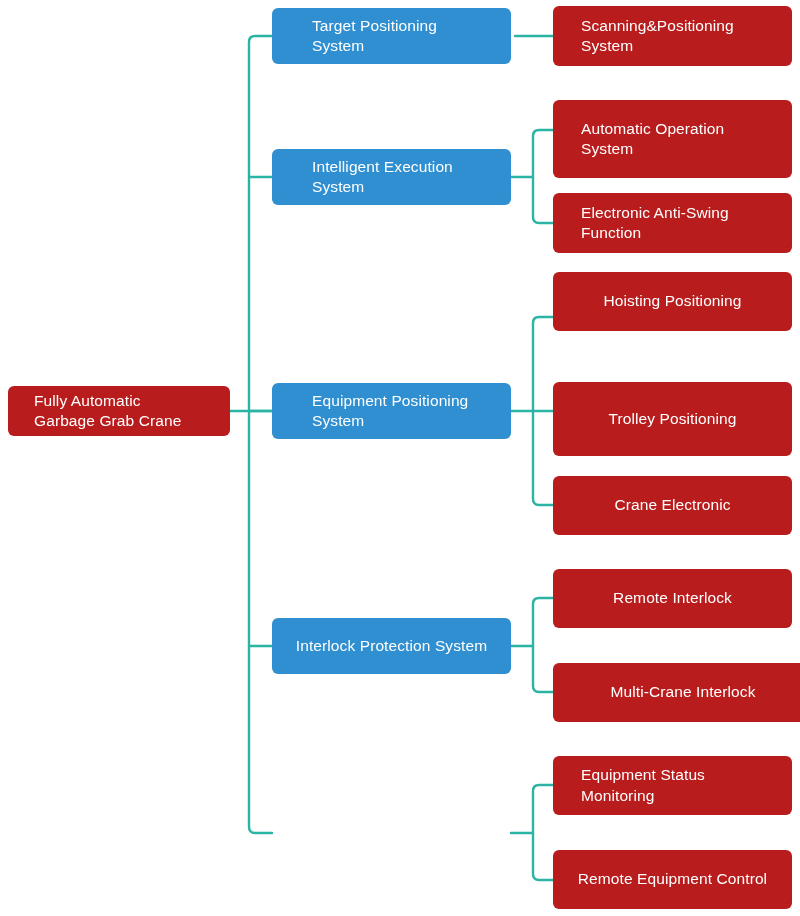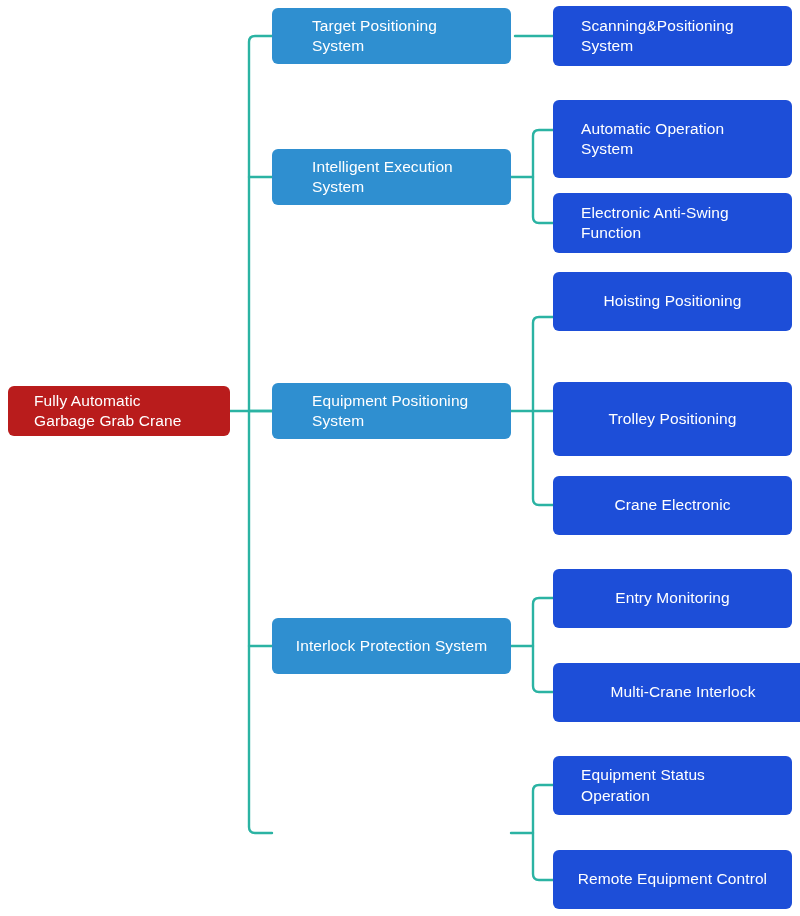--- a/index.html
+++ b/index.html
@@ -44,21 +44,21 @@
     text-align:left;
   }
   .node.branch{
     background:#2f8fd0;
     font-size:15.5px;
     padding:0 14px;
   }
   .node.branch.left{ text-align:left; padding-left:40px; }
   .node.branch.center{ text-align:center; }
   .node.leaf{
-    background:#1d4ed8;
+    background:#b91c1c;
     font-size:15.5px;
     padding:0 6px;
   }
   .node.leaf.left{ text-align:left; padding-left:28px; }
   .node.leaf.center{ text-align:center; }
 </style>
 </head>
 <body>
 
 <div id="diagram">
@@ -127,27 +127,27 @@
     <span class="label">Trolley Positioning</span>
   </div>
   <div class="node leaf center" style="left:553px; top:476px; width:239px; height:59px;">
     <span class="label">Crane Electronic</span>
   </div>
 
   <div class="node branch center" style="left:272px; top:618px; width:239px; height:56px;">
     <span class="label">Interlock Protection System</span>
   </div>
   <div class="node leaf center" style="left:553px; top:569px; width:239px; height:59px;">
-    <span class="label">Entry Monitoring</span>
+    <span class="label">Remote Interlock</span>
   </div>
   <div class="node leaf center" style="left:553px; top:663px; width:260px; height:59px;">
     <span class="label">Multi-Crane Interlock</span>
   </div>
 
   <div class="node leaf left" style="left:553px; top:756px; width:239px; height:59px;">
     <span class="label">Equipment Status
-Operation</span>
+Monitoring</span>
   </div>
   <div class="node leaf center" style="left:553px; top:850px; width:239px; height:59px;">
     <span class="label">Remote Equipment Control</span>
   </div>
 
 </div>
 
 </body></html>

